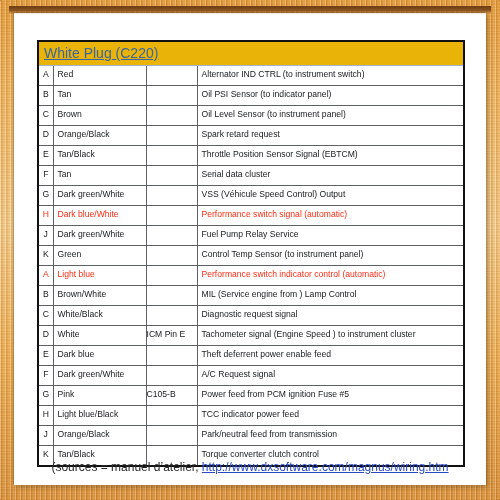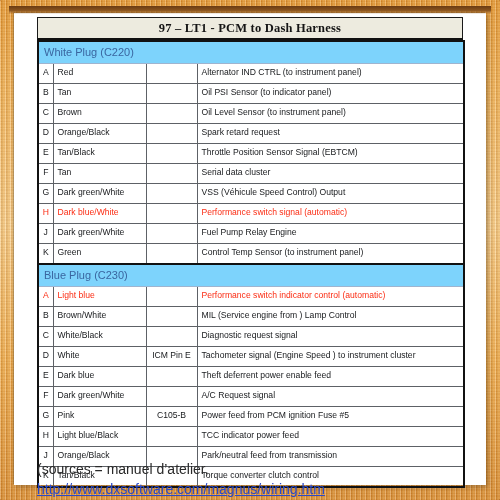--- a/index.html
+++ b/index.html
@@ -114,85 +114,84 @@
     line-height: 1.15;
     vertical-align: middle;
     white-space: nowrap;
     overflow: hidden;
   }
   .wire-table td.pin {
     text-align: center;
     padding-left: 0;
   }
   .wire-table td.conn {
-    text-align: center;
     padding-left: 0;
   }
 
   
   .wire-table {
     border: 2px solid #111111;
   }
 
   
   tr.plug-head td {
-    background: #7dd3fc;
+    background: #eab308;
     color: #3a66a0;
-    font-size: 11px;
+    font-size: 14px;
     padding: 3px 0 4px 5px;
     border-left: 1px solid #111111;
     border-right: 1px solid #111111;
     border-top: 2px solid #111111;
     border-bottom: 1px solid #9fb4cf;
+    text-decoration: underline;
   }
 
   
   tr.hl td { color: #fb2d14; }
 
   
   .sources {
     position: absolute;
     left: 23px;
     top: 446px;
     width: 426px;
-    text-align: left;
-    font-size: 14px;
+    text-align: center;
+    font-size: 12px;
     color: #2a2a2a;
     line-height: 1.45;
   }
   .sources a,
   .sources .lnk {
     color: #2a49c8;
     text-decoration: underline;
   }
 </style>
 </head>
 <body>
 
 <div id="frame">
   <div id="page">
 
-    <div class="title-bar">97 – LT1 - PCM to Dash Harness</div>
 
     <table class="wire-table">
       <colgroup>
         <col class="c-pin">
           <col class="c-color">
           <col class="c-conn">
           <col class="c-desc">
       </colgroup>
       <tbody>
           <tr class="plug-head">
             <td colspan="4">White Plug (C220)</td>
           </tr>
           <tr>
             <td class="pin">A</td>
             <td>Red</td>
             <td class="conn"></td>
-            <td>Alternator IND CTRL (to instrument panel)</td>
+            <td>Alternator IND CTRL (to instrument switch)</td>
           </tr>
           <tr>
             <td class="pin">B</td>
             <td>Tan</td>
             <td class="conn"></td>
             <td>Oil PSI Sensor (to indicator panel)</td>
           </tr>
           <tr>
             <td class="pin">C</td>
             <td>Brown</td>
@@ -226,30 +225,27 @@
           <tr class="hl">
             <td class="pin">H</td>
             <td>Dark blue/White</td>
             <td class="conn"></td>
             <td>Performance switch signal (automatic)</td>
           </tr>
           <tr>
             <td class="pin">J</td>
             <td>Dark green/White</td>
             <td class="conn"></td>
-            <td>Fuel Pump Relay Engine</td>
+            <td>Fuel Pump Relay Service</td>
           </tr>
           <tr>
             <td class="pin">K</td>
             <td>Green</td>
             <td class="conn"></td>
             <td>Control Temp Sensor (to instrument panel)</td>
-          </tr>
-          <tr class="plug-head">
-            <td colspan="4">Blue Plug (C230)</td>
           </tr>
           <tr class="hl">
             <td class="pin">A</td>
             <td>Light blue</td>
             <td class="conn"></td>
             <td>Performance switch indicator control (automatic)</td>
           </tr>
           <tr>
             <td class="pin">B</td>
             <td>Brown/White</td>

